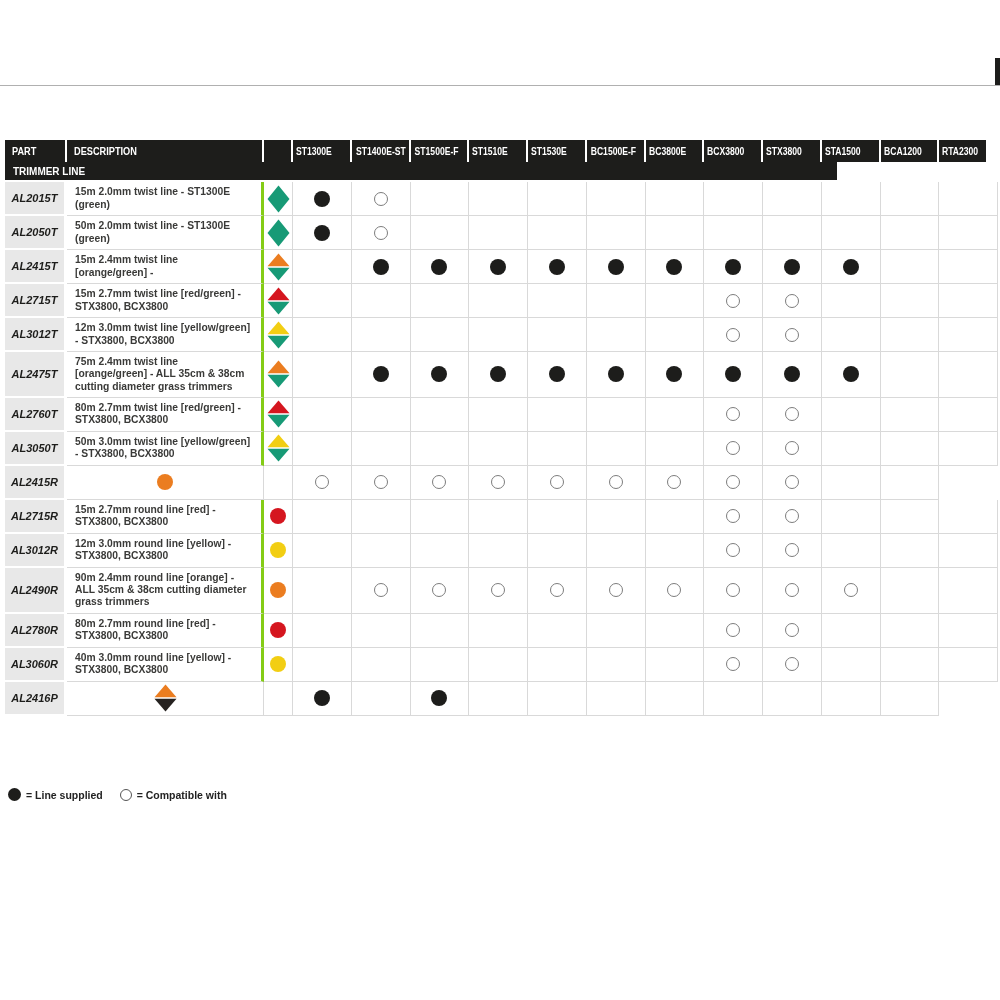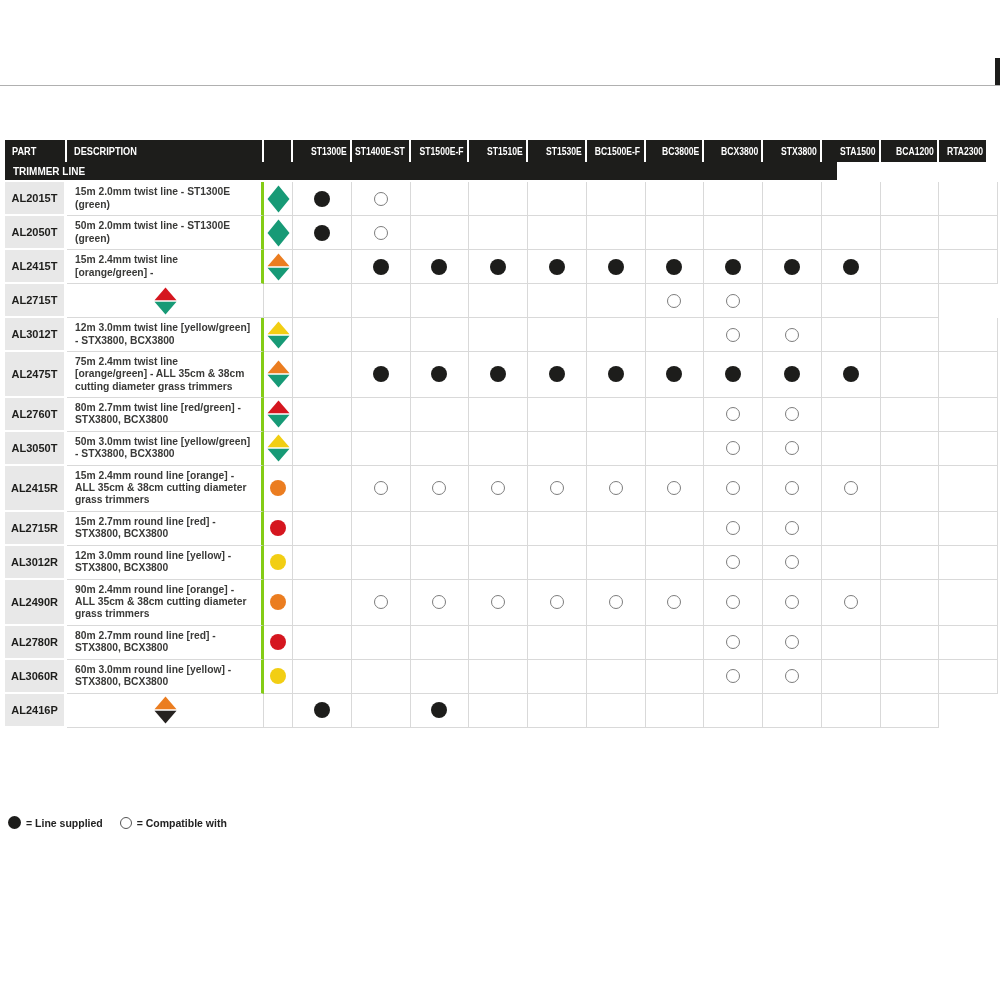--- a/index.html
+++ b/index.html
@@ -12,43 +12,43 @@
   .tbl { position: absolute; left: 5px; top: 140px; width: 832px; }
   .grid-row { display: grid; grid-template-columns: 62px 197px 29px repeat(12, 58.75px); }
 
   
   .hdr { height: 22px; }
   .hcell { background: #1d1d1b; color: #ffffff; margin-right: 2px; display: flex; align-items: center; overflow: hidden; }
   .hcell:last-child { margin-right: 12px; }
   .hcell .ht { font-weight: bold; font-size: 10px; white-space: nowrap; }
   .hcell.left { padding-left: 7px; }
   .hcell.left .ht { transform: scaleX(0.92); transform-origin: left center; }
-  .hcell.prod { justify-content: flex-end; }
+  .hcell.prod { justify-content: flex-start; }
   .hcell.prod .ht { transform: scaleX(0.86); transform-origin: center center; }
 
   
   .section-bar { height: 18px; background: #1d1d1b; color: #fff; display: flex; align-items: center; padding-left: 8px; }
   .section-bar span { font-weight: bold; font-size: 10.5px; transform: scaleX(0.95); transform-origin: left center; white-space: nowrap; }
 
   
   .rows { margin-top: 2px; }
   .row { min-height: 34px; }
   .c-part { background: #e8e8e8; margin-right: 3px; margin-bottom: 2px; display: flex; align-items: center; justify-content: center;
-            font-weight: bold; font-size: 11px; color: #1d1d1b; }
+            font-weight: bold; font-size: 11px; color: #1d1d1b; font-style: italic; }
   .c-desc { border-bottom: 1px solid #d9d9d9; border-right: 3px solid #84cc16; display: flex; flex-direction: column; justify-content: center;
             padding: 4px 10px 4px 8px; font-weight: bold; font-size: 10.3px; line-height: 12.3px; color: #3a3a38; }
   .c-icon { border-bottom: 1px solid #d9d9d9; border-right: 1px solid #d9d9d9; display: flex; align-items: center; justify-content: center; }
   .c-mark { border-bottom: 1px solid #d9d9d9; border-right: 1px solid #d9d9d9; display: flex; align-items: center; justify-content: center; }
 
   .dot-icon { width: 16px; height: 16px; border-radius: 50%; }
   .mark-supplied { width: 16px; height: 16px; border-radius: 50%; background: #1d1d1b; }
   .mark-compatible { width: 14px; height: 14px; border-radius: 50%; background: #fff; border: 1.4px solid #7d7d7d; }
 
   
-  .legend { position: absolute; left: 8px; top: 816px; display: flex; align-items: center; }
+  .legend { position: absolute; left: 8px; top: 788px; display: flex; align-items: center; }
   .lg-dot-filled { width: 13px; height: 13px; border-radius: 50%; background: #1d1d1b; margin-right: 5px; }
   .lg-dot-open { width: 12px; height: 12px; border-radius: 50%; background: #fff; border: 1.4px solid #555; margin-left: 17px; margin-right: 5px; }
   .lg-label { font-weight: bold; font-size: 10.5px; color: #222; }
 </style>
 </head>
 <body>
 
 <div class="top-line"></div>
 <div class="edge-mark"></div>
 
@@ -201,20 +201,23 @@
         <div class="c-mark">
           <div class="mark-supplied"></div>
         </div>
         <div class="c-mark"></div>
         <div class="c-mark"></div>
       </div>
       <div class="grid-row row">
         <div class="c-part">
           <span>AL2715T</span>
         </div>
+        <div class="c-desc">
+          <span>15m 2.7mm twist line [red/green] - STX3800, BCX3800</span>
+        </div>
         <div class="c-icon">
           <svg viewBox="0 0 23 28" width="23" height="28">
             <polygon points="11.5,0.5 22.5,13.2 0.5,13.2" fill="#D5161F"></polygon>
             <polygon points="0.5,14.8 22.5,14.8 11.5,27.5" fill="#179A76"></polygon>
           </svg>
         </div>
         <div class="c-mark"></div>
         <div class="c-mark"></div>
         <div class="c-mark"></div>
         <div class="c-mark"></div>
@@ -362,23 +365,20 @@
           <div class="mark-compatible"></div>
         </div>
         <div class="c-mark"></div>
         <div class="c-mark"></div>
         <div class="c-mark"></div>
       </div>
       <div class="grid-row row">
         <div class="c-part">
           <span>AL2415R</span>
         </div>
-        <div class="c-desc">
-          <span>15m 2.4mm round line [orange] - ALL 35cm &amp; 38cm cutting diameter grass trimmers</span>
-        </div>
         <div class="c-icon">
           <div class="dot-icon" style="background: rgb(235, 125, 32);"></div>
         </div>
         <div class="c-mark"></div>
         <div class="c-mark">
           <div class="mark-compatible"></div>
         </div>
         <div class="c-mark">
           <div class="mark-compatible"></div>
         </div>
@@ -526,21 +526,21 @@
         </div>
         <div class="c-mark"></div>
         <div class="c-mark"></div>
         <div class="c-mark"></div>
       </div>
       <div class="grid-row row">
         <div class="c-part">
           <span>AL3060R</span>
         </div>
         <div class="c-desc">
-          <span>60m 3.0mm round line [yellow] - STX3800, BCX3800</span>
+          <span>40m 3.0mm round line [yellow] - STX3800, BCX3800</span>
         </div>
         <div class="c-icon">
           <div class="dot-icon" style="background: rgb(242, 206, 19);"></div>
         </div>
         <div class="c-mark"></div>
         <div class="c-mark"></div>
         <div class="c-mark"></div>
         <div class="c-mark"></div>
         <div class="c-mark"></div>
         <div class="c-mark"></div>

